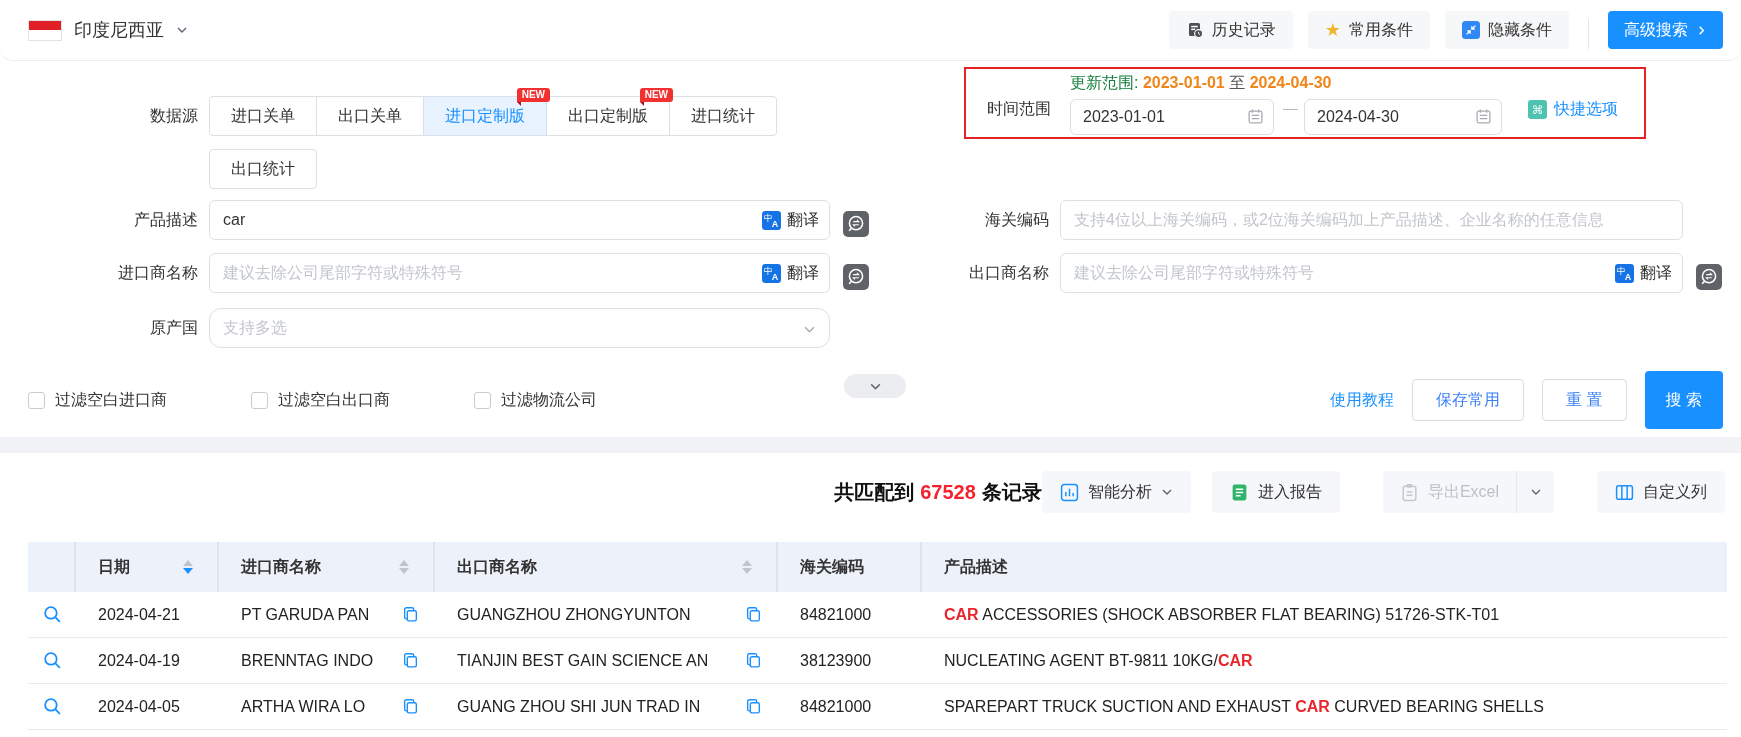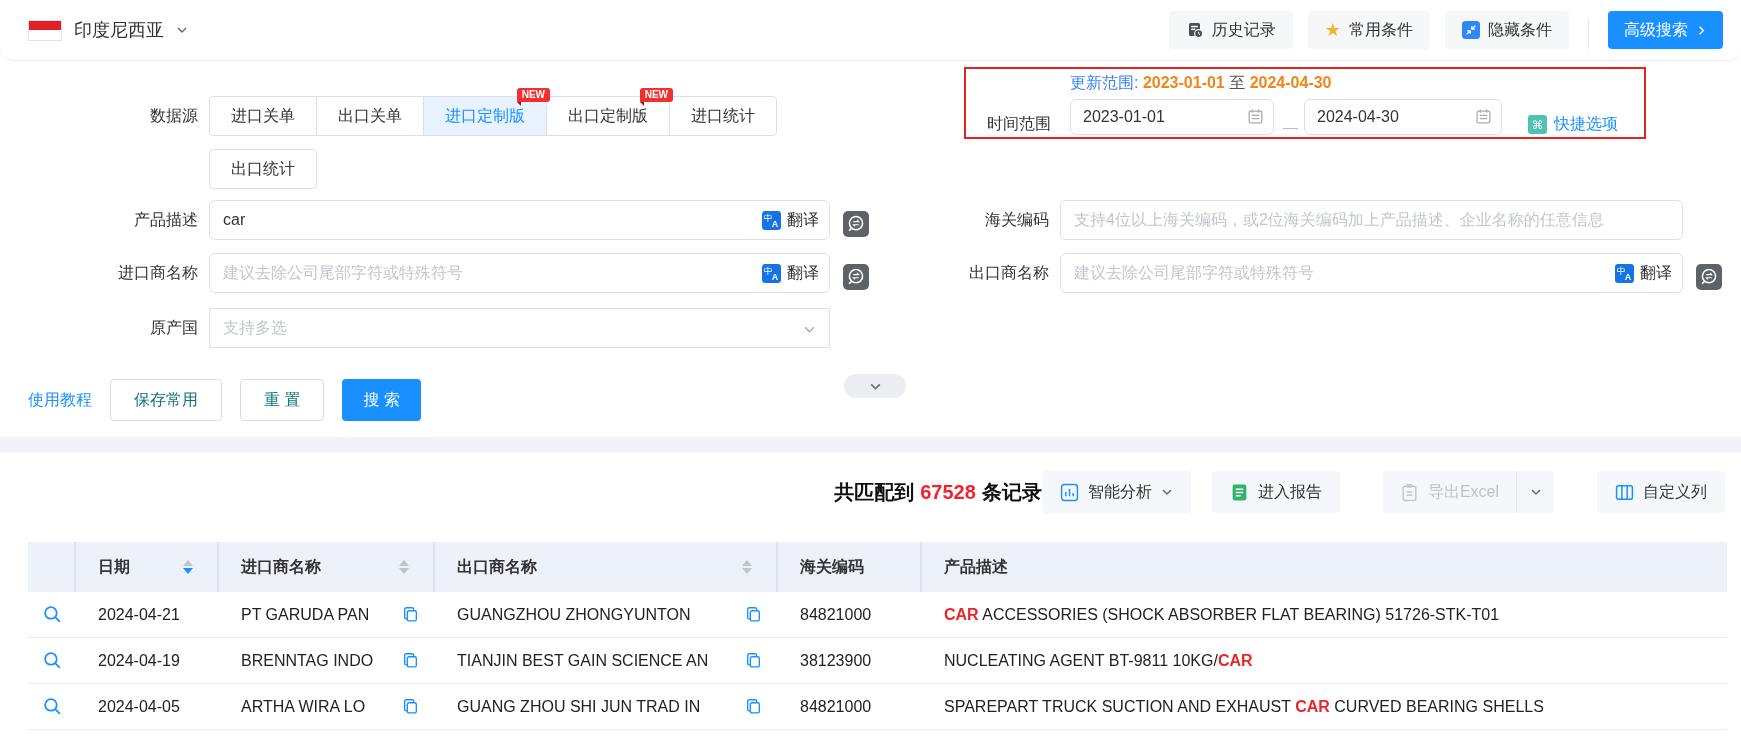--- a/index.html
+++ b/index.html
@@ -34,22 +34,22 @@
   .tab:last-child { border-radius:0 4px 4px 0; }
   .tab.sel { background:#e8f3ff; color:#1890ff; z-index:1; }
   .tab.single { border-radius:4px; margin-left:0; }
   .new-badge { position:absolute; top:-9px; right:-4px; background:#f23030; color:#fff; font-size:10px;
                font-weight:bold; line-height:14px; padding:0 5px; border-radius:3px 3px 3px 0; z-index:2; }
   .new-badge:after { content:""; position:absolute; left:0; bottom:-4px; border:2px solid transparent;
                      border-top-color:#a51515; border-right-color:#a51515; }
 
   .redbox { position:absolute; left:964px; top:67px; width:682px; height:72px; border:2px solid #e32222; background:#fff; }
   .upd-line { position:absolute; left:104px; top:4px; font-size:16px; white-space:nowrap; }
-  .upd-label { color:#3b82f6; } .upd-date { color:#f08519; font-weight:bold; } .upd-to { color:#555; }
-  .tr-line { position:absolute; left:0; top:30px; width:100%; display:flex; align-items:flex-end; }
+  .upd-label { color:#15803d; } .upd-date { color:#f08519; font-weight:bold; } .upd-to { color:#555; }
+  .tr-line { position:absolute; left:0; top:30px; width:100%; display:flex; align-items:flex-start; }
   .tr-label { width:85px; text-align:right; font-size:16px; color:#333; flex:none; }
   .date-input { position:relative; margin-left:19px; width:204px; height:36px; border:1px solid #dcdfe6;
                 border-radius:6px; }
   .date-input input { width:100%; height:100%; border:none; outline:none; background:transparent;
                       font-size:16px; color:#333; padding:0 34px 0 12px; font-family:inherit; }
   .date-input .cal { position:absolute; right:9px; top:8px; }
   .tr-dash { color:#b6bac2; margin:0 6px 0 9px; font-size:15px; }
   .date-input.d2 { margin-left:0; width:198px; }
   .quick { display:flex; align-items:center; gap:7px; margin-left:26px; cursor:pointer; }
   .quick-txt { color:#1890ff; font-size:16px; }
@@ -57,35 +57,35 @@
   .inp-wrap { position:relative; width:621px; height:40px; border:1px solid #dcdfe6; border-radius:6px; background:#fff; }
   .inp-wrap.wide { width:623px; }
   .inp-wrap input { width:100%; height:100%; border:none; outline:none; font-size:16px; color:#333;
                     padding:0 90px 0 13px; border-radius:6px; font-family:inherit; }
   .inp-wrap input::placeholder { color:#c2c6cc; }
   .inp-wrap.no-trans input { padding-right:13px; }
   .trans-btn { position:absolute; right:10px; top:9px; display:flex; align-items:center; gap:6px;
                background:none; border:none; cursor:pointer; font-family:inherit; }
   .trans-txt { font-size:16px; color:#333; }
   .swap-btn { margin-left:13px; margin-top:7px; border:none; background:none; padding:0; cursor:pointer; }
-  .sel-wrap { position:relative; width:621px; height:40px; border:1px solid #dcdfe6; border-radius:2px; background:#fff; }
+  .sel-wrap { position:relative; width:621px; height:40px; border:1px solid #dcdfe6; border-radius:12px; background:#fff; }
   .sel-ph { line-height:38px; padding-left:13px; font-size:16px; color:#c2c6cc; }
   .sel-chev { position:absolute; right:13px; top:14px; }
 
   .bottom-row { position:absolute; left:28px; right:18px; top:379px; height:42px;
                 display:flex; align-items:center; justify-content:space-between; }
   .cb-group { display:flex; align-items:center; gap:84px; }
   .cb-item { display:flex; align-items:center; gap:10px; cursor:pointer; }
   .cb-box { width:17px; height:17px; border:1px solid #c9ccd2; border-radius:3px; background:#fff; flex:none; }
   .cb-label { font-size:16px; color:#333; }
   .actions { display:flex; align-items:center; gap:18px; }
   .link-btn { background:none; border:none; color:#1890ff; font-size:16px; cursor:pointer; font-family:inherit; }
   .ghost-btn { height:42px; padding:0 23px; background:#fff; border:1px solid #d9dce2; border-radius:4px;
-               font-size:16px; color:#0f766e; cursor:pointer; font-family:inherit; white-space:nowrap; }
-  .primary-btn { height:42px; padding:0 21px; background:#1890ff; border:none; border-radius:4px;
+               font-size:16px; color:#3b82f6; cursor:pointer; font-family:inherit; white-space:nowrap; }
+  .primary-btn { height:58px; padding:0 21px; background:#1890ff; border:none; border-radius:4px;
                  font-size:16px; color:#fff; cursor:pointer; font-family:inherit; white-space:nowrap; }
   .collapse-pill { position:absolute; left:844px; top:374px; width:62px; height:24px; background:#ebedf1;
                    border-radius:12px; border:none; display:flex; align-items:center; justify-content:center; cursor:pointer; }
 
   
   .band { position:absolute; left:0; top:437px; width:100%; height:16px; background:#f1f2f6; }
   .res-head { position:absolute; left:28px; right:16px; top:468px; height:48px;
               display:flex; align-items:center; justify-content:flex-end; }
   .res-title { font-size:20px; font-weight:bold; color:#111; }
   .res-count { color:#f5222d; padding:0 6px; }
@@ -312,20 +312,34 @@
     </div>
   </div>
 
   <button class="collapse-pill">
     <svg width="13" height="13" viewBox="0 0 12 12" fill="none" stroke="#6b7077" stroke-width="1.5">
         <path d="M2 4l4 4 4-4"></path>
       </svg>
   </button>
 
   <div class="bottom-row">
+    <div class="cb-group">
+      <label class="cb-item">
+        <span class="cb-box"></span>
+        <span class="cb-label">过滤空白进口商</span>
+      </label>
+      <label class="cb-item">
+        <span class="cb-box"></span>
+        <span class="cb-label">过滤空白出口商</span>
+      </label>
+      <label class="cb-item">
+        <span class="cb-box"></span>
+        <span class="cb-label">过滤物流公司</span>
+      </label>
+    </div>
     <div class="actions">
       <button class="link-btn">使用教程</button>
       <button class="ghost-btn">保存常用</button>
       <button class="ghost-btn">重 置</button>
       <button class="primary-btn">搜 索</button>
     </div>
   </div>
 
   <div class="band"></div>
 

